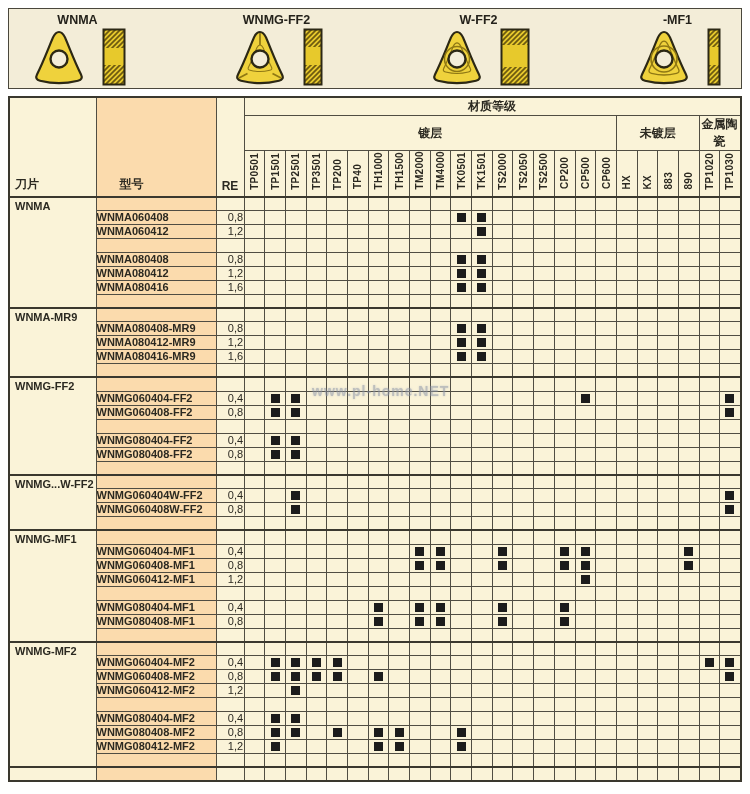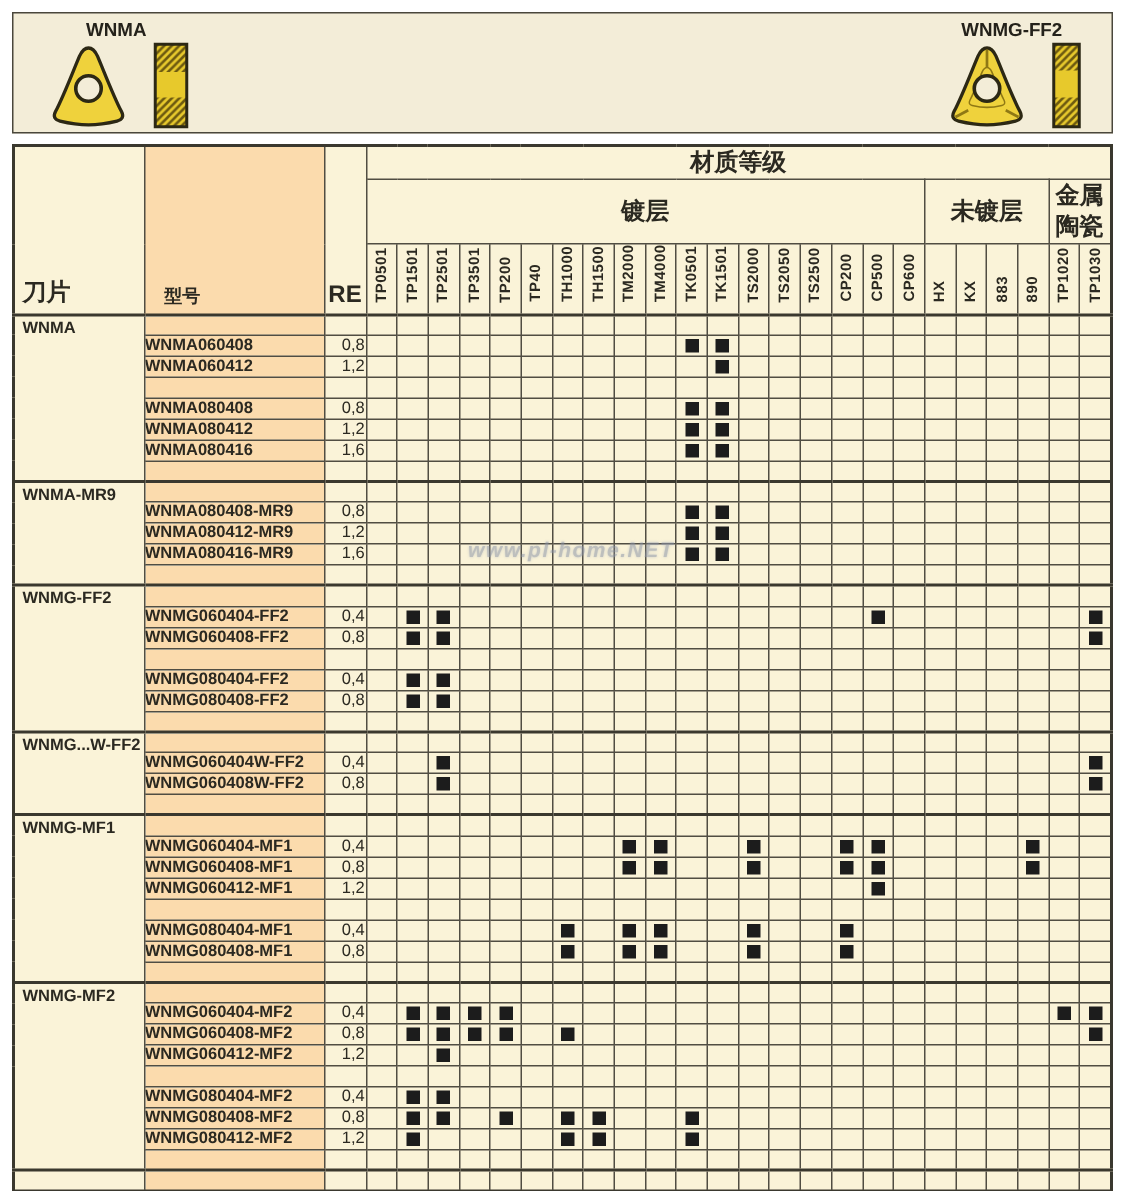--- a/index.html
+++ b/index.html
@@ -31,23 +31,23 @@
   
   table.grade-table {
     border-collapse: collapse;
     table-layout: fixed;
     width: 733px;
     border: 2px solid #3a382e;
     background: var(--cream, #faf3d8);
   }
   th, td { border: 1px solid #504d42; font-family: "Liberation Sans", sans-serif; }
   thead th { background: var(--cream, #faf3d8); font-weight: bold; color: #2b2921; }
-  th.blade-h, th.re-h, th.grade-h, th.sec-h { font-size: 16px; margin-top: 38px; }
+  th.blade-h, th.re-h, th.grade-h, th.sec-h { font-size: 12px; margin-top: 38px; }
   th.blade-h { vertical-align: bottom; text-align: left; padding: 0 4px 3px 5px; }
-  th.model-h { background: var(--peach, #fbdbad); vertical-align: bottom; text-align: left; padding: 0 0 3px 13px; font-size: 12px; }
+  th.model-h { background: var(--peach, #fbdbad); vertical-align: bottom; text-align: left; padding: 0 0 3px 23px; font-size: 12px; }
   th.re-h { vertical-align: bottom; text-align: center; padding-bottom: 3px; }
   th.grade-h { height: 16px; text-align: center; }
   tr.sec-row th { height: 29px; text-align: center; }
   tr.vrow th { height: 46px; vertical-align: bottom; text-align: center; padding-bottom: 2px; }
   .vlabel {
     display: inline-block;
     writing-mode: vertical-rl;
     transform: rotate(180deg);
     font-size: 10px;
     font-weight: bold;
@@ -72,30 +72,29 @@
   }
   td.re { background: var(--cream, #faf3d8); text-align: center; padding-left: 11px; }
   td.dcell { background: var(--cream, #faf3d8); }
   .mark { width: 9px; height: 9px; background: var(--mark, #1c1c1c); margin: 2px auto; }
   tr.group-first td { border-top: 2px solid #3a382e; }
 
   
   .watermark {
     position: absolute;
     left: 312px;
-    top: 358px;
+    top: 383px;
     font-size: 14px;
     font-weight: bold;
     letter-spacing: 1px;
     color: #8d95a8;
     opacity: 0.55;
     text-shadow: 0 0 2px rgba(150,160,180,0.9);
     pointer-events: none;
     white-space: nowrap;
-    font-style: italic;
   }
 </style>
 </head>
 <body>
 
 <svg width="0" height="0" style="position:absolute" aria-hidden="true">
   <defs>
     <pattern id="hatch" width="5" height="5" patternUnits="userSpaceOnUse">
       <rect width="5" height="5" fill="#e7c92c"></rect>
       <path d="M-1,6 L6,-1 M-1,1 L1,-1 M4,6 L6,4" stroke="#6d5a10" stroke-width="1.7"></path>
@@ -131,20 +130,54 @@
     <circle cx="30" cy="31" r="8.5" fill="#f3edd8" stroke="#2c2814" stroke-width="2.4"></circle>
   </svg>
           <svg width="20" height="58" viewBox="0 0 20 58">
     <rect x="1.5" y="1.5" width="17" height="55" fill="#e7c92c"></rect>
     <rect x="1.5" y="1.5" width="17" height="17.5" fill="url(#hatch)"></rect>
     <rect x="1.5" y="37" width="17" height="19.5" fill="url(#hatch)"></rect>
     <rect x="1.5" y="1.5" width="17" height="55" fill="none" stroke="#2c2814" stroke-width="2"></rect>
   </svg>
         </div>
       </div>
+      <div class="insert-block">
+        <div class="insert-label">W-FF2</div>
+     <div class="insert-graphics">
+          <svg width="60" height="58" viewBox="0 0 60 58">
+    <path d="M30,4 C33.2,4 34.6,6.4 36,9.4 C40.2,19.2 46.4,35.6 52,46.4 C53.8,49.9 52.4,51.9 49,52.7 C42.8,54.2 36.3,55.2 30,55.2 C23.7,55.2 17.2,54.2 11,52.7 C7.6,51.9 6.2,49.9 8,46.4 C13.6,35.6 19.8,19.2 24,9.4 C25.4,6.4 26.8,4 30,4 Z" fill="#efd23c" stroke="#2c2814" stroke-width="2.2"></path>
+    <path d="M30,4 C33.2,4 34.6,6.4 36,9.4 C40.2,19.2 46.4,35.6 52,46.4 C53.8,49.9 52.4,51.9 49,52.7 C42.8,54.2 36.3,55.2 30,55.2 C23.7,55.2 17.2,54.2 11,52.7 C7.6,51.9 6.2,49.9 8,46.4 C13.6,35.6 19.8,19.2 24,9.4 C25.4,6.4 26.8,4 30,4 Z" transform="translate(30,31) scale(0.6) translate(-30,-31)" fill="none" stroke="#8f7814" stroke-width="2"></path>
+            <circle cx="30" cy="31" r="12.5" fill="none" stroke="#8f7814" stroke-width="1.5"></circle>
+    <circle cx="30" cy="31" r="8.5" fill="#f3edd8" stroke="#2c2814" stroke-width="2.4"></circle>
+  </svg>
+          <svg width="30" height="58" viewBox="0 0 30 58">
+    <rect x="1.5" y="1.5" width="27" height="55" fill="#e7c92c"></rect>
+    <rect x="1.5" y="1.5" width="27" height="15.5" fill="url(#hatch)"></rect>
+    <rect x="1.5" y="39" width="27" height="17.5" fill="url(#hatch)"></rect>
+    <rect x="1.5" y="1.5" width="27" height="55" fill="none" stroke="#2c2814" stroke-width="2"></rect>
+  </svg>
+        </div>
+      </div>
+      <div class="insert-block">
+        <div class="insert-label">-MF1</div>
+     <div class="insert-graphics">
+          <svg width="60" height="58" viewBox="0 0 60 58">
+    <path d="M30,4 C33.2,4 34.6,6.4 36,9.4 C40.2,19.2 46.4,35.6 52,46.4 C53.8,49.9 52.4,51.9 49,52.7 C42.8,54.2 36.3,55.2 30,55.2 C23.7,55.2 17.2,54.2 11,52.7 C7.6,51.9 6.2,49.9 8,46.4 C13.6,35.6 19.8,19.2 24,9.4 C25.4,6.4 26.8,4 30,4 Z" fill="#efd23c" stroke="#2c2814" stroke-width="2.2"></path>
+    <path d="M30,4 C33.2,4 34.6,6.4 36,9.4 C40.2,19.2 46.4,35.6 52,46.4 C53.8,49.9 52.4,51.9 49,52.7 C42.8,54.2 36.3,55.2 30,55.2 C23.7,55.2 17.2,54.2 11,52.7 C7.6,51.9 6.2,49.9 8,46.4 C13.6,35.6 19.8,19.2 24,9.4 C25.4,6.4 26.8,4 30,4 Z" transform="translate(30,31) scale(0.66) translate(-30,-31)" fill="none" stroke="#8f7814" stroke-width="2"></path>
+            <circle cx="30" cy="31" r="13" fill="none" stroke="#8f7814" stroke-width="1.6"></circle>
+    <circle cx="30" cy="31" r="8.5" fill="#f3edd8" stroke="#2c2814" stroke-width="2.4"></circle>
+  </svg>
+          <svg width="14" height="58" viewBox="0 0 14 58">
+    <rect x="1.5" y="1.5" width="11" height="55" fill="#e7c92c"></rect>
+    <rect x="1.5" y="1.5" width="11" height="17.5" fill="url(#hatch)"></rect>
+    <rect x="1.5" y="37" width="11" height="19.5" fill="url(#hatch)"></rect>
+    <rect x="1.5" y="1.5" width="11" height="55" fill="none" stroke="#2c2814" stroke-width="2"></rect>
+  </svg>
+        </div>
+      </div>
     </div>
   <table class="grade-table">
       <colgroup>
         <col style="width:87px">
         <col style="width:120px">
         <col style="width:28px">
         <col style="width:20.7px">
         <col style="width:20.7px">
         <col style="width:20.7px">
         <col style="width:20.7px">

